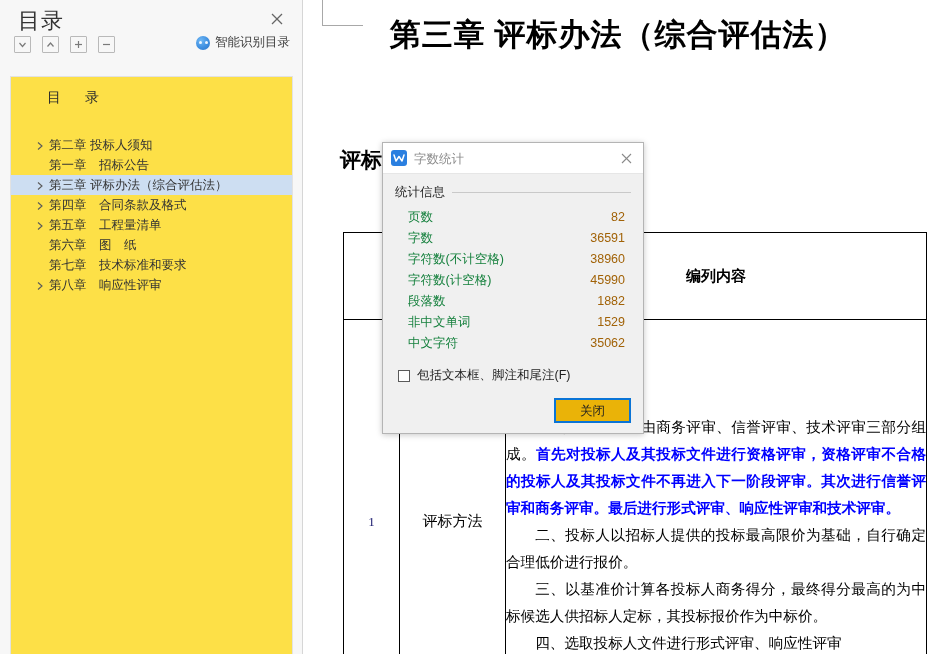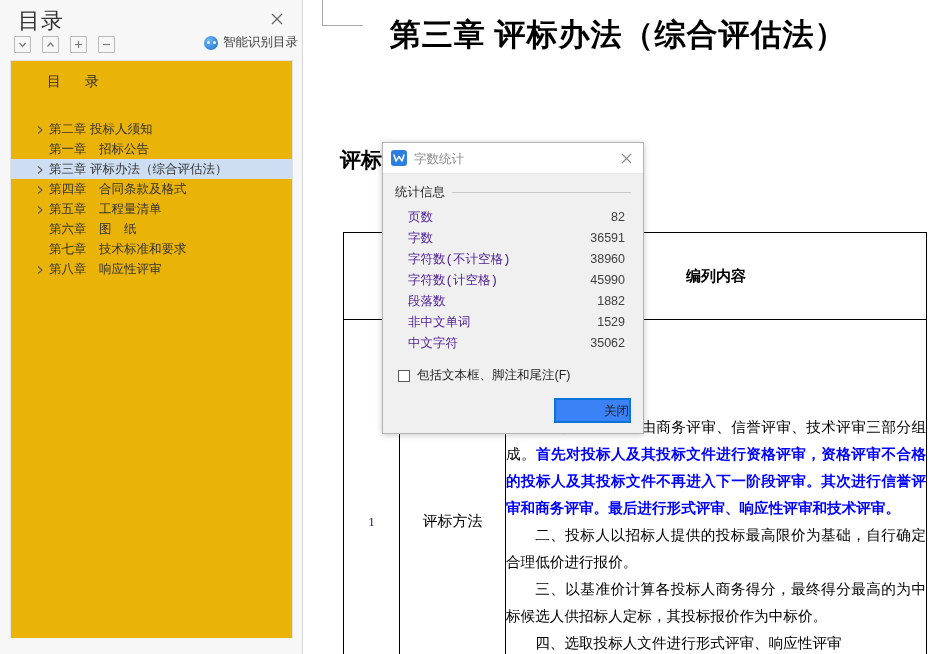--- a/index.html
+++ b/index.html
@@ -33,39 +33,39 @@
     border:1px solid #b9b9b9;background:#f7f7f7;box-sizing:border-box;
     cursor:pointer;border-radius:1px;
   }
   .tool-btn svg{display:block;margin:0 auto;}
   #btn-collapse-all{left:14px;}
   #btn-expand-all{left:42px;}
   #btn-plus{left:70px;}
   #btn-minus{left:98px;}
 
   #smart-toc{
-    position:absolute;right:4px;top:-2px;
+    position:absolute;right:12px;top:-2px;
     display:flex;align-items:center;gap:5px;cursor:pointer;
     font-size:12.5px;color:#3f3f3f;white-space:nowrap;
   }
   #smart-toc .ai-dot{
     width:14px;height:14px;border-radius:50%;
     background:radial-gradient(circle at 35% 32%,#6fb8f5 0%,#3f8fe0 55%,#2a72c8 100%);
     position:relative;flex:0 0 auto;
   }
   #smart-toc .ai-dot::before,#smart-toc .ai-dot::after{
     content:"";position:absolute;top:5px;width:3px;height:3px;border-radius:50%;
     background:#eef6ff;
   }
   #smart-toc .ai-dot::before{left:2.5px;}
   #smart-toc .ai-dot::after{right:2.5px;}
 
   #toc-body{
-    position:absolute;left:10px;top:60px;width:283px;height:578px;
-    background:#eab308;border:1px solid #e2e2e2;border-bottom:none;
+    position:absolute;left:10px;top:76px;width:283px;height:578px;
+    background:#fde047;border:1px solid #e2e2e2;border-bottom:none;
     box-sizing:border-box;overflow:hidden;
   }
   #toc-doc-title{
     margin:12px 0 0 0;padding-left:36px;
     font-size:14px;color:#2b2b2b;letter-spacing:5px;
   }
   #toc-list{margin-top:28px;}
   .toc-row{
     position:relative;height:20px;line-height:20px;
     font-size:12.5px;color:#333;white-space:nowrap;cursor:pointer;
@@ -153,35 +153,35 @@
   #dlg-body{padding:8px 12px 10px 12px;}
   #group-label-row{
     display:flex;align-items:center;gap:7px;margin:2px 0 6px 0;
   }
   #group-label{font-size:12.5px;color:#1f1f1f;white-space:nowrap;}
   #group-rule{flex:1;height:1px;background:#c9c9c9;}
   .stat-row{
     display:flex;justify-content:space-between;align-items:baseline;
     padding:0 6px 0 13px;height:21px;line-height:21px;
   }
-  .stat-label{font-size:12.5px;color:#4c1d95;font-family:Liberation Mono, monospace;}
-  .stat-value{font-size:12.5px;color:#404040;}
+  .stat-label{font-size:12.5px;color:#15803d;}
+  .stat-value{font-size:12.5px;color:#a16207;}
   #dlg-checkbox-row{
     display:flex;align-items:center;gap:7px;margin:13px 0 0 3px;cursor:pointer;
   }
   #dlg-checkbox{
     width:12px;height:12px;border:1px solid #ururu;border:1px solid #5a5a5a;
     background:#fff;box-sizing:border-box;flex:0 0 auto;
   }
   #dlg-checkbox-label{font-size:12.5px;color:#1f1f1f;}
   #dlg-footer{margin-top:14px;text-align:right;}
   #dlg-close-button{
     display:inline-block;width:77px;height:25px;line-height:23px;
-    background:#3b82f6;border:2px solid #0a74d6;
-    font-size:12.5px;color:#1f1f1f;cursor:pointer;
+    background:#eab308;border:2px solid #0a74d6;
+    font-size:12.5px;color:#1f1f1f;text-align:center;cursor:pointer;
     box-sizing:border-box;
   }
 </style>
 </head>
 <body>
 
 <div id="root">
 
   <div id="toc-panel">
 

